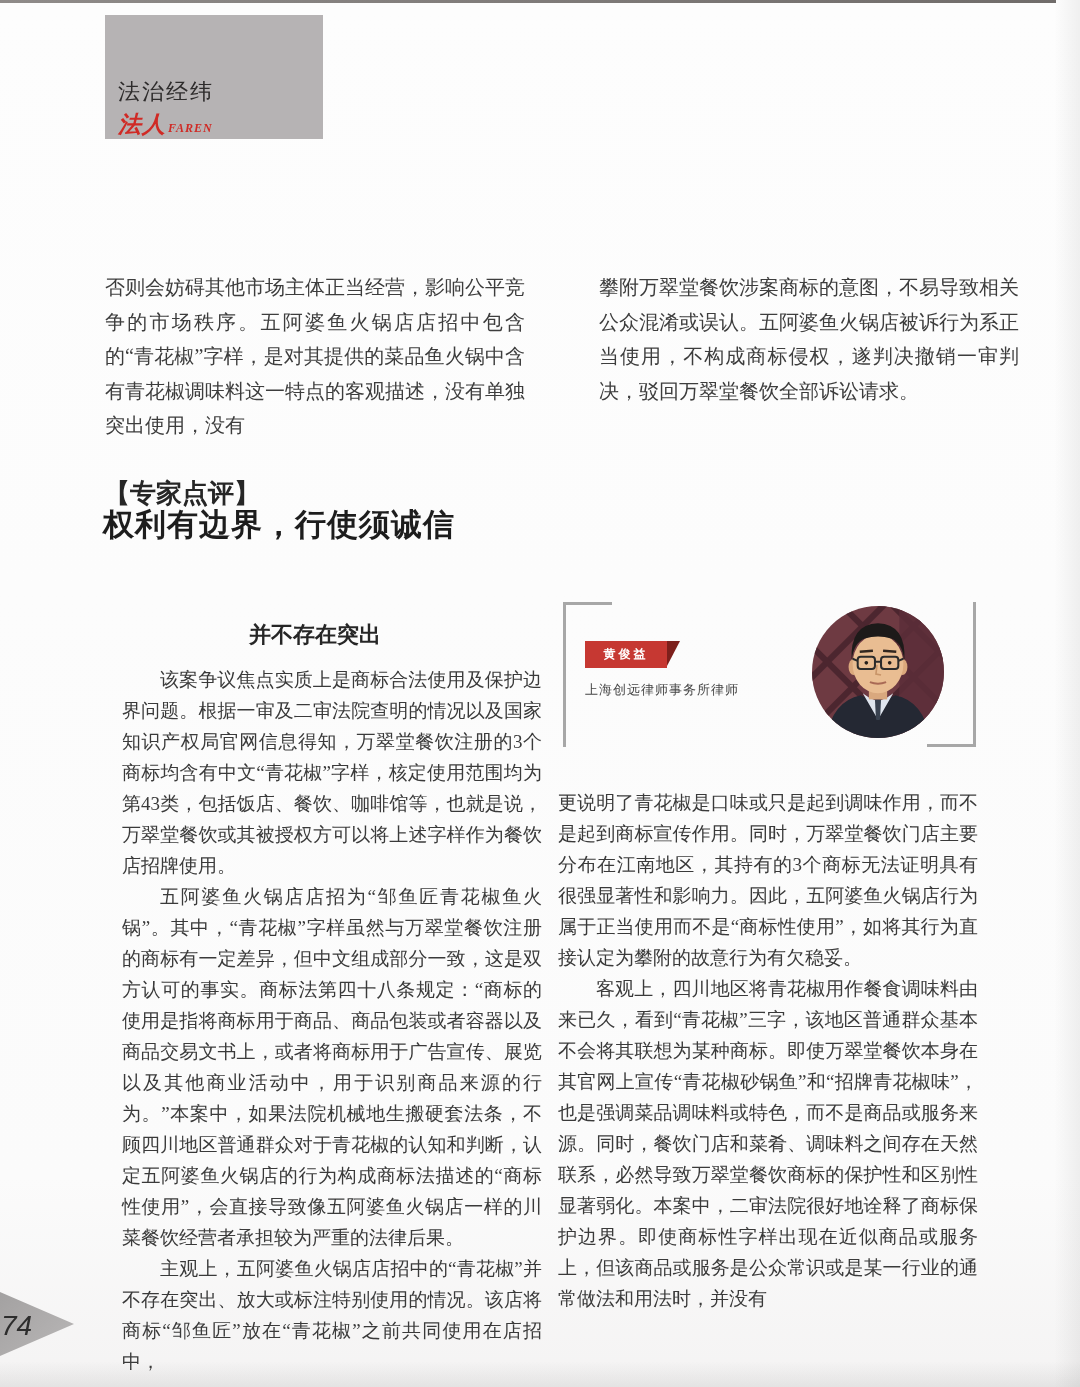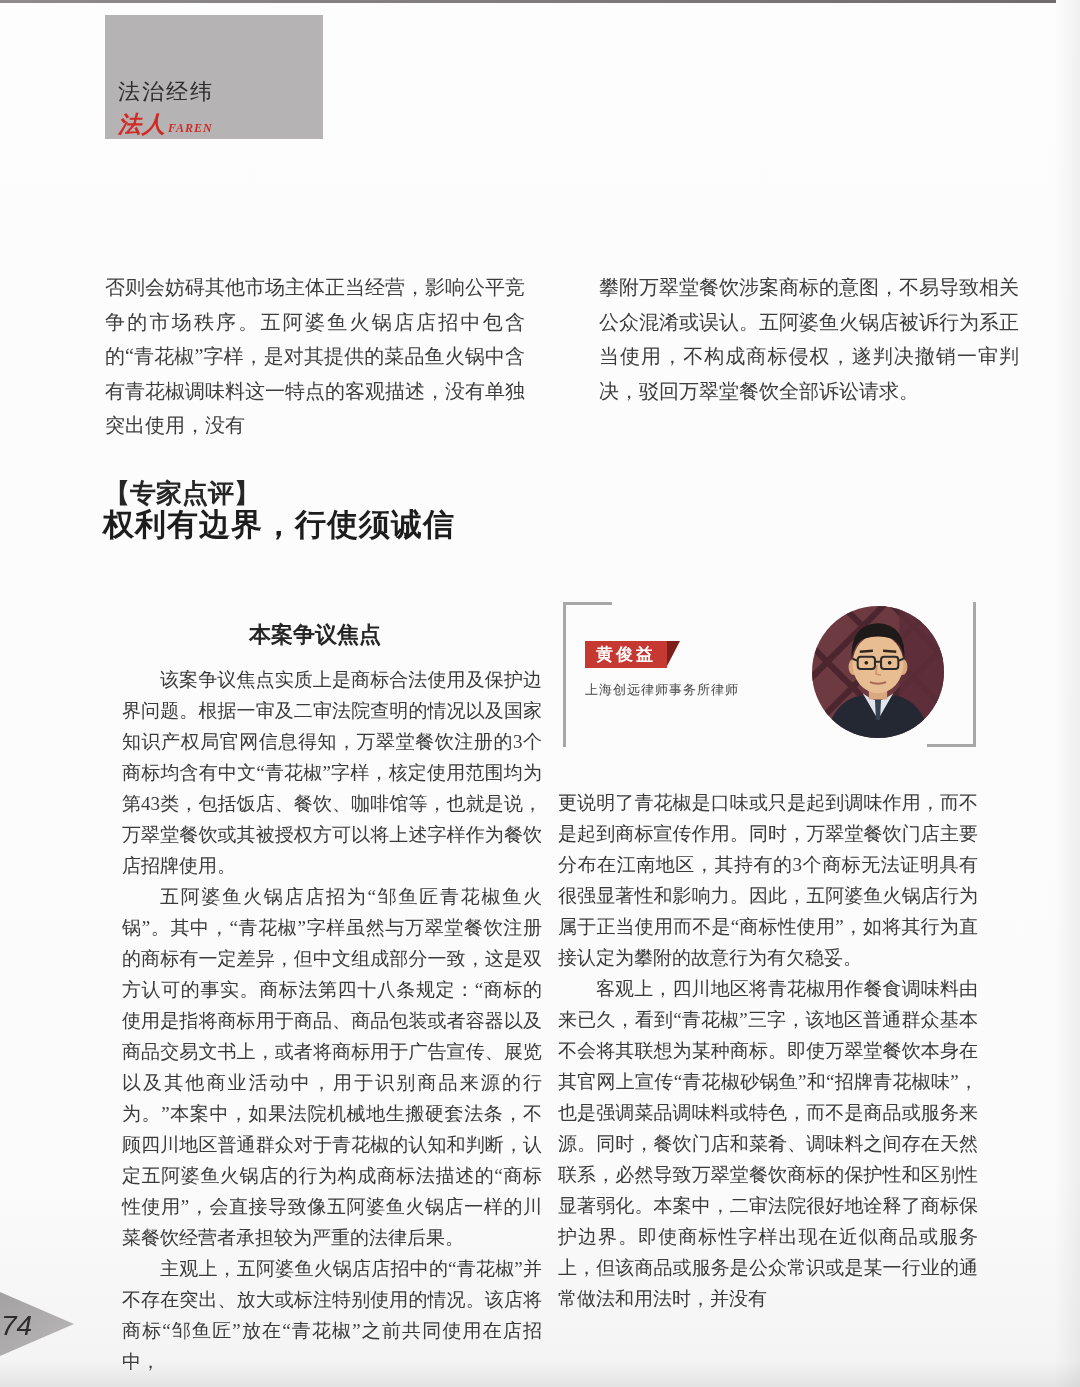--- a/index.html
+++ b/index.html
@@ -45,21 +45,21 @@
   .body-right { left:558px; top:787px; }
   .bodycol p { margin:0; text-indent:2em; }
   .bodycol p.noindent { text-indent:0; }
 
   
   .bracket-tl { position:absolute; left:563px; top:602px; width:46px; height:142px;
     border-left:3px solid #a7a7a7; border-top:3px solid #a7a7a7; }
   .bracket-br { position:absolute; left:927px; top:602px; width:46px; height:142px;
     border-right:3px solid #a7a7a7; border-bottom:3px solid #a7a7a7; }
   .name-badge { position:absolute; left:585px; top:641px; width:82px; height:27px;
-    background:#c63832; color:#ffffff; font-weight:bold; font-size:17px; line-height:27px;
+    background:#c63832; color:#ffffff; font-weight:bold; font-size:12px; line-height:27px;
     text-align:center; letter-spacing:3px; }
   .name-badge .fold { position:absolute; right:-13px; top:0; width:0; height:0;
     border-top:25px solid #7d201c; border-right:13px solid transparent; }
   .expert-title { position:absolute; left:585px; top:681px; font-size:13px; color:#454545; letter-spacing:1px; }
   .expert-photo { position:absolute; left:812px; top:606px; width:132px; height:132px; }
 
   
   .page-tri { position:absolute; left:0; top:1292px; width:74px; height:64px;
     background:linear-gradient(135deg,#a3a1a1,#b9b7b7);
     clip-path:polygon(0 0, 100% 50%, 0 100%); }
@@ -78,21 +78,21 @@
     <div class="logo">
       <span class="logo-cn">法人</span><span class="logo-en">FAREN</span>
     </div>
   </div>
 
   <div class="intro intro-left">否则会妨碍其他市场主体正当经营，影响公平竞争的市场秩序。五阿婆鱼火锅店店招中包含的“青花椒”字样，是对其提供的菜品鱼火锅中含有青花椒调味料这一特点的客观描述，没有单独突出使用，没有</div>
   <div class="intro intro-right">攀附万翠堂餐饮涉案商标的意图，不易导致相关公众混淆或误认。五阿婆鱼火锅店被诉行为系正当使用，不构成商标侵权，遂判决撤销一审判决，驳回万翠堂餐饮全部诉讼请求。</div>
 
   <div class="kicker">【专家点评】</div>
   <div class="big-title">权利有边界，行使须诚信</div>
-  <div class="subheading">本案争议焦点</div>
+  <div class="subheading">并不存在突出</div>
 
   <div class="bodycol body-left">
     <p>该案争议焦点实质上是商标合法使用及保护边界问题。根据一审及二审法院查明的情况以及国家知识产权局官网信息得知，万翠堂餐饮注册的3个商标均含有中文“青花椒”字样，核定使用范围均为第43类，包括饭店、餐饮、咖啡馆等，也就是说，万翠堂餐饮或其被授权方可以将上述字样作为餐饮店招牌使用。</p>
     <p>五阿婆鱼火锅店店招为“邹鱼匠青花椒鱼火锅”。其中，“青花椒”字样虽然与万翠堂餐饮注册的商标有一定差异，但中文组成部分一致，这是双方认可的事实。商标法第四十八条规定：“商标的使用是指将商标用于商品、商品包装或者容器以及商品交易文书上，或者将商标用于广告宣传、展览以及其他商业活动中，用于识别商品来源的行为。”本案中，如果法院机械地生搬硬套法条，不顾四川地区普通群众对于青花椒的认知和判断，认定五阿婆鱼火锅店的行为构成商标法描述的“商标性使用”，会直接导致像五阿婆鱼火锅店一样的川菜餐饮经营者承担较为严重的法律后果。</p>
     <p>主观上，五阿婆鱼火锅店店招中的“青花椒”并不存在突出、放大或标注特别使用的情况。该店将商标“邹鱼匠”放在“青花椒”之前共同使用在店招中，</p>
   </div>
 
   <div class="bracket-tl"></div>
   <div class="bracket-br"></div>
 

